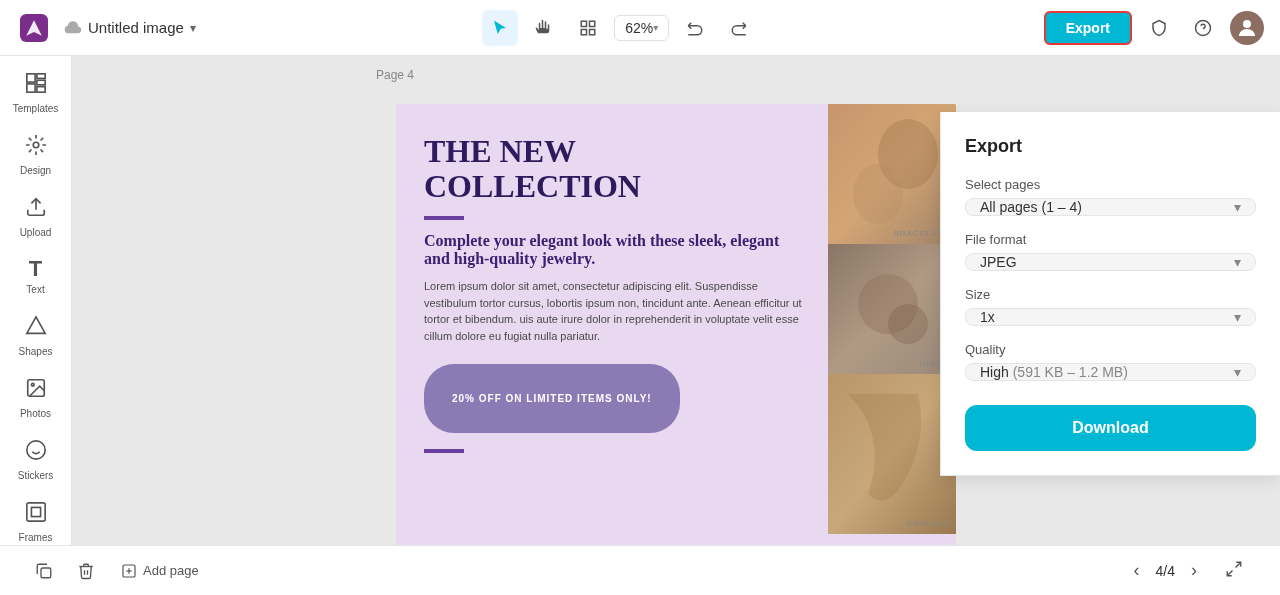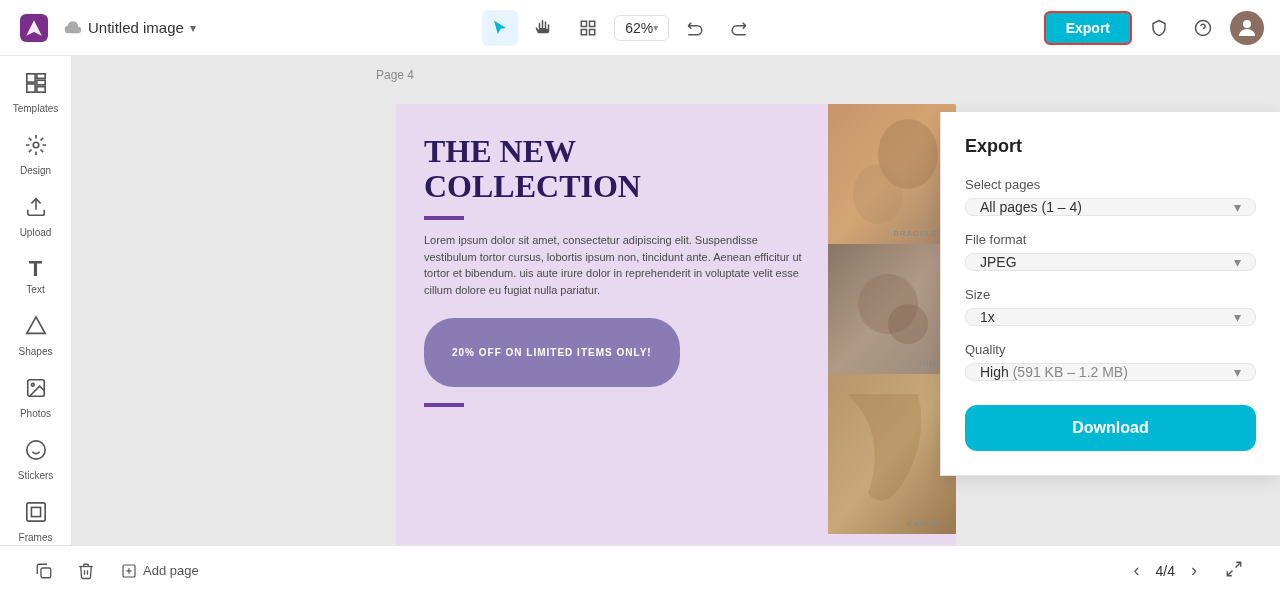--- a/index.html
+++ b/index.html
@@ -388,20 +388,21 @@
 
   <div class="canvas-area" style="position:relative;">
     <div class="page-label">Page 4</div>
     <div class="canvas-wrapper">
       <div class="canvas-content">
         <div class="canvas-title">
           <span>THE NEW</span><br>
           <span>COLLECTION</span>
         </div>
         <div class="canvas-accent-bar"></div>
+        <div class="canvas-subtitle">Complete your elegant look with these sleek, elegant and high-quality jewelry.</div>
         <div class="canvas-body">Lorem ipsum dolor sit amet, consectetur adipiscing elit. Suspendisse vestibulum tortor cursus, lobortis ipsum non, tincidunt ante. Aenean efficitur ut tortor et bibendum. uis aute irure dolor in reprehenderit in voluptate velit esse cillum dolore eu fugiat nulla pariatur.</div>
         <div class="canvas-cta">20% OFF ON LIMITED ITEMS ONLY!</div>
         <div class="canvas-bottom-bar"></div>
       </div>
 
       <div class="canvas-images">
         <div class="canvas-img-placeholder img1">
           <svg width="128" height="140" viewBox="0 0 128 140" xmlns="http://www.w3.org/2000/svg">
             <defs>
                 <linearGradient id="g1" x1="0" y1="0" x2="1" y2="1">

